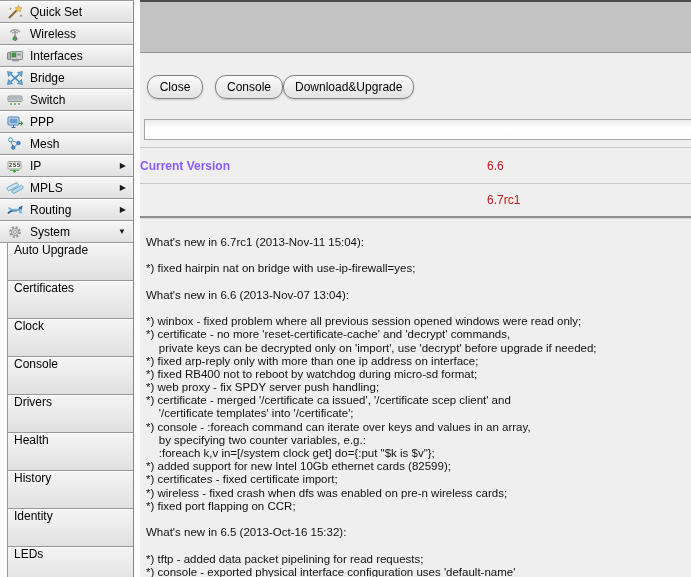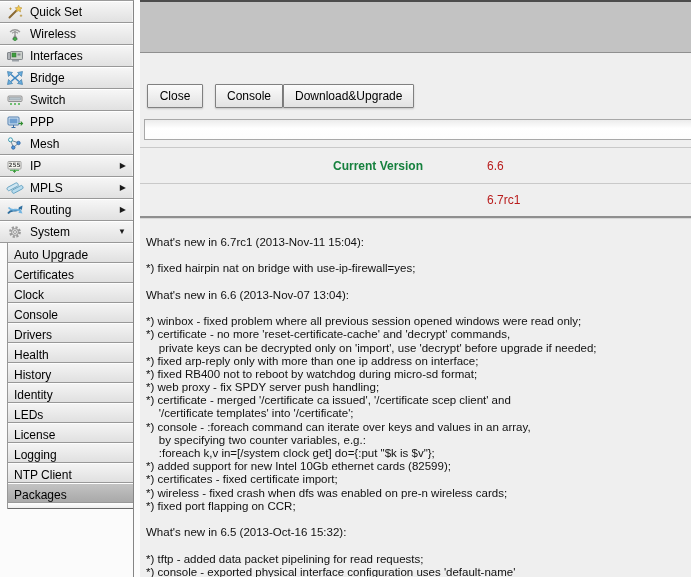--- a/index.html
+++ b/index.html
@@ -20,59 +20,59 @@
     background:linear-gradient(#f7f7f7,#e1e1e1);
     border-bottom:1px solid #989898;
     box-shadow:inset 0 1px 0 #ffffff, inset -1px 0 0 #f2f2f2;
   }
   .menu-item .icon{position:absolute;left:5px;top:3px;width:20px;height:16px;}
   .icon svg{width:20px;height:16px;display:block;}
   .menu-item .lbl{margin-left:30px;font-size:12px;color:#000;}
   .menu-item .arrow{position:absolute;right:7px;top:7px;font-size:8px;line-height:8px;color:#1a1a1a;}
   .submenu{margin-left:7px;border-left:1px solid #989898;}
   .sub-item{
-    height:20px;box-sizing:border-box;display:flex;align-items:flex-end;
+    height:38px;box-sizing:border-box;display:flex;align-items:flex-start;
     padding-left:6px;font-size:12px;color:#000;cursor:pointer;
     background:linear-gradient(#f5f5f5,#e0e0e0);
     border-bottom:1px solid #989898;
     box-shadow:inset 0 1px 0 #fdfdfd;
   }
   .sub-item.selected{background:linear-gradient(#c4c4c4,#a9a9a9);}
   .sub-sliver{height:5px;background:linear-gradient(#ffffff,#ededed);border-bottom:1px solid #6a6a6a;}
   
   .gutter{position:absolute;left:134px;top:0;width:6px;height:577px;background:#fcfcfc;}
   
   .content{position:absolute;left:140px;top:0;width:551px;height:577px;background:#efefef;}
   .titlebar{
     position:absolute;top:0;left:0;right:0;height:53px;box-sizing:border-box;
     background:#c3c3c3;border-top:2px solid #4c4c4c;border-bottom:1px solid #8f8f8f;
   }
   .btn{
-    position:absolute;top:84px;height:24px;box-sizing:border-box;
-    border:1px solid #808080;border-radius:1px;
+    position:absolute;top:75px;height:24px;box-sizing:border-box;
+    border:1px solid #808080;border-radius:11px;
     background:linear-gradient(#fbfbfb,#e2e2e2);
     font-family:"Liberation Sans",sans-serif;font-size:12px;color:#000;
     padding:0 11px;box-shadow:0 1px 2px rgba(0,0,0,0.18);cursor:pointer;
   }
   .btn-close{left:7px;min-width:56px;}
   .btn-download{left:75px;}
   .btn-download-upgrade{left:143px;}
   .progress{
     position:absolute;top:119px;left:4px;right:0;height:21px;box-sizing:border-box;
     border:1px solid #a8a8a8;border-right:none;
     background:linear-gradient(#ececec,#ffffff 45%,#fdfdfd);
   }
   .sep{position:absolute;left:0;right:0;height:1px;background:#c9c9c9;}
   .sep-1{top:147px;}
   .sep-2{top:183px;}
   .thick-sep{position:absolute;top:216px;left:0;right:0;height:2px;background:#8f8f8f;border-bottom:1px solid #d8d8d8;}
   .vrow{position:absolute;left:0;right:0;display:flex;align-items:center;}
   .vrow-1{top:148px;height:35px;}
   .vrow-2{top:184px;height:32px;}
-  .vlabel{width:283px;text-align:right;font-weight:bold;font-size:12px;color:#15803d;}
+  .vlabel{width:283px;font-weight:bold;font-size:12px;color:#8b5cf6;}
   .vvalue{position:absolute;left:347px;font-size:12px;color:#b91c1c;}
   .changelog{position:absolute;top:236px;left:6px;right:0;color:#101010;}
   .cl-line{height:13.2px;font-size:11.5px;line-height:13.2px;white-space:pre;}
 </style>
 </head>
 <body>
 
 <div class="app">
 
   <nav class="sidebar">

